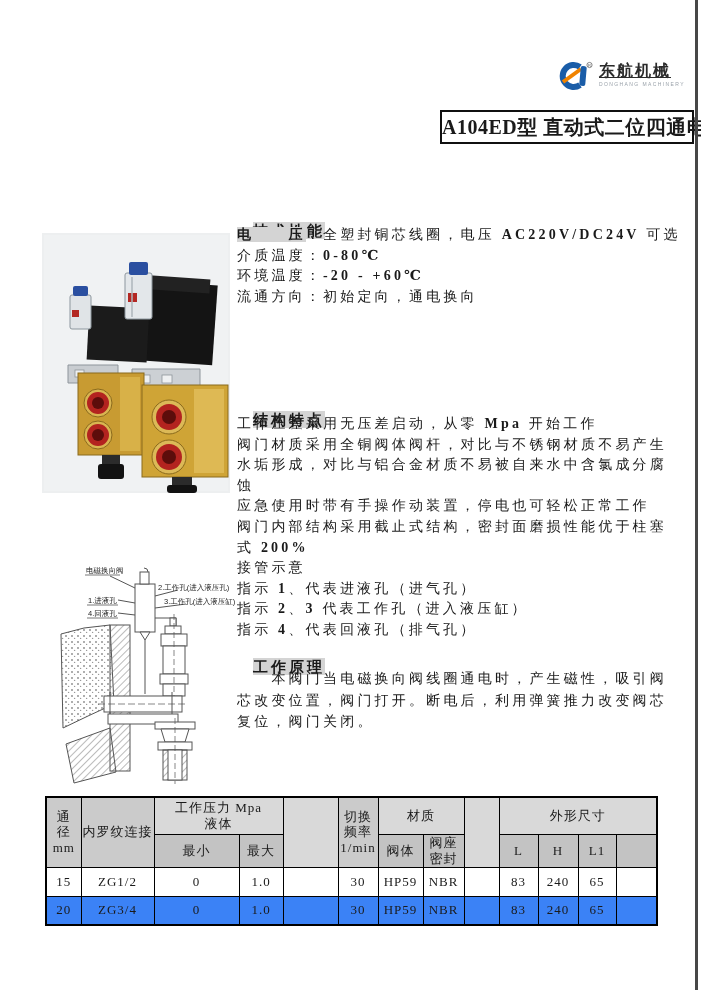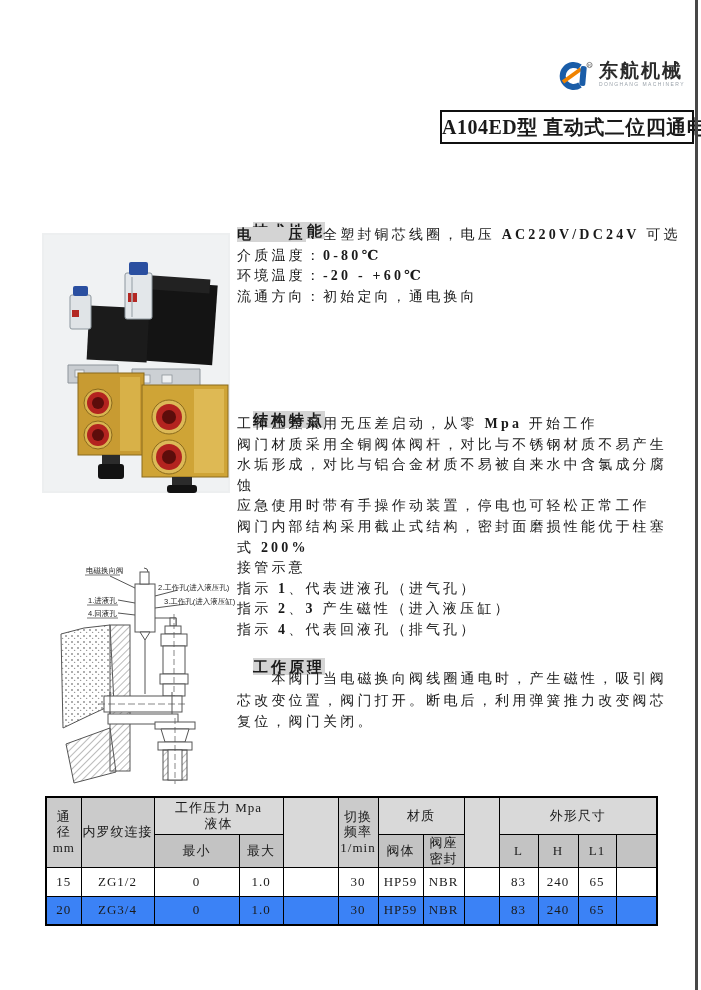--- a/index.html
+++ b/index.html
@@ -2,21 +2,21 @@
 <html><head>
 <meta charset="utf-8">
 <style>
   html,body{margin:0;padding:0;background:#fff;}
   .page{position:relative;width:701px;height:990px;background:#ffffff;overflow:hidden;
         font-family:"Liberation Serif","DejaVu Serif",serif;color:#1a1a1a;}
   
   .logo{position:absolute;left:552px;top:58px;display:flex;align-items:flex-start;}
   .logo-texts{margin-left:5px;padding-top:4px;}
   .logo-cn{font-family:"Liberation Sans","DejaVu Sans",sans-serif;font-weight:bold;
-           font-size:19px;color:#2b2b2b;letter-spacing:2px;line-height:18px;}
+           font-size:16px;color:#2b2b2b;letter-spacing:2px;line-height:18px;text-decoration:underline;}
   .logo-en{font-family:"Liberation Sans","DejaVu Sans",sans-serif;font-size:5px;
            color:#9aa2aa;letter-spacing:1.4px;margin-top:1px;}
   
   .title-box{position:absolute;left:440px;top:110px;width:250px;height:30px;
              border:2px solid #101010;display:flex;align-items:center;justify-content:flex-start;
              font-weight:bold;font-size:20px;letter-spacing:0.5px;white-space:nowrap;}
   
   .photo{position:absolute;left:42px;top:233px;width:188px;height:260px;}
   .diagram{position:absolute;left:58px;top:556px;width:178px;height:231px;}
   
@@ -192,21 +192,21 @@
   <div class="lines" id="structure-lines" style="top:414px">
       <div class="tline"><span>工作压差采用无压差启动，从零 </span><span class="b">Mpa</span><span> 开始工作</span></div>
       <div class="tline"><span>阀门材质采用全铜阀体阀杆，对比与不锈钢材质不易产生</span></div>
       <div class="tline"><span>水垢形成，对比与铝合金材质不易被自来水中含氯成分腐</span></div>
       <div class="tline"><span>蚀</span></div>
       <div class="tline"><span>应急使用时带有手操作动装置，停电也可轻松正常工作</span></div>
       <div class="tline"><span>阀门内部结构采用截止式结构，密封面磨损性能优于柱塞</span></div>
       <div class="tline"><span>式 </span><span class="b">200%</span></div>
       <div class="tline"><span>接管示意</span></div>
       <div class="tline"><span>指示 </span><span class="b">1</span><span>、代表进液孔（进气孔）</span></div>
-      <div class="tline"><span>指示 </span><span class="b">2</span><span>、</span><span class="b">3</span><span> 产生磁性（进入液压缸）</span></div>
+      <div class="tline"><span>指示 </span><span class="b">2</span><span>、</span><span class="b">3</span><span> 代表工作孔（进入液压缸）</span></div>
       <div class="tline"><span>指示 </span><span class="b">4</span><span>、代表回液孔（排气孔）</span></div>
     </div>
 
   <div class="sec-h" style="top:640px">
     <span class="hl">工作原理</span>
   </div>
   <div class="lines" id="principle-lines" style="top:668px">
       <div class="tline"><span>　　本阀门当电磁换向阀线圈通电时，产生磁性，吸引阀</span></div>
       <div class="tline"><span>芯改变位置，阀门打开。断电后，利用弹簧推力改变阀芯</span></div>
       <div class="tline"><span>复位，阀门关闭。</span></div>

